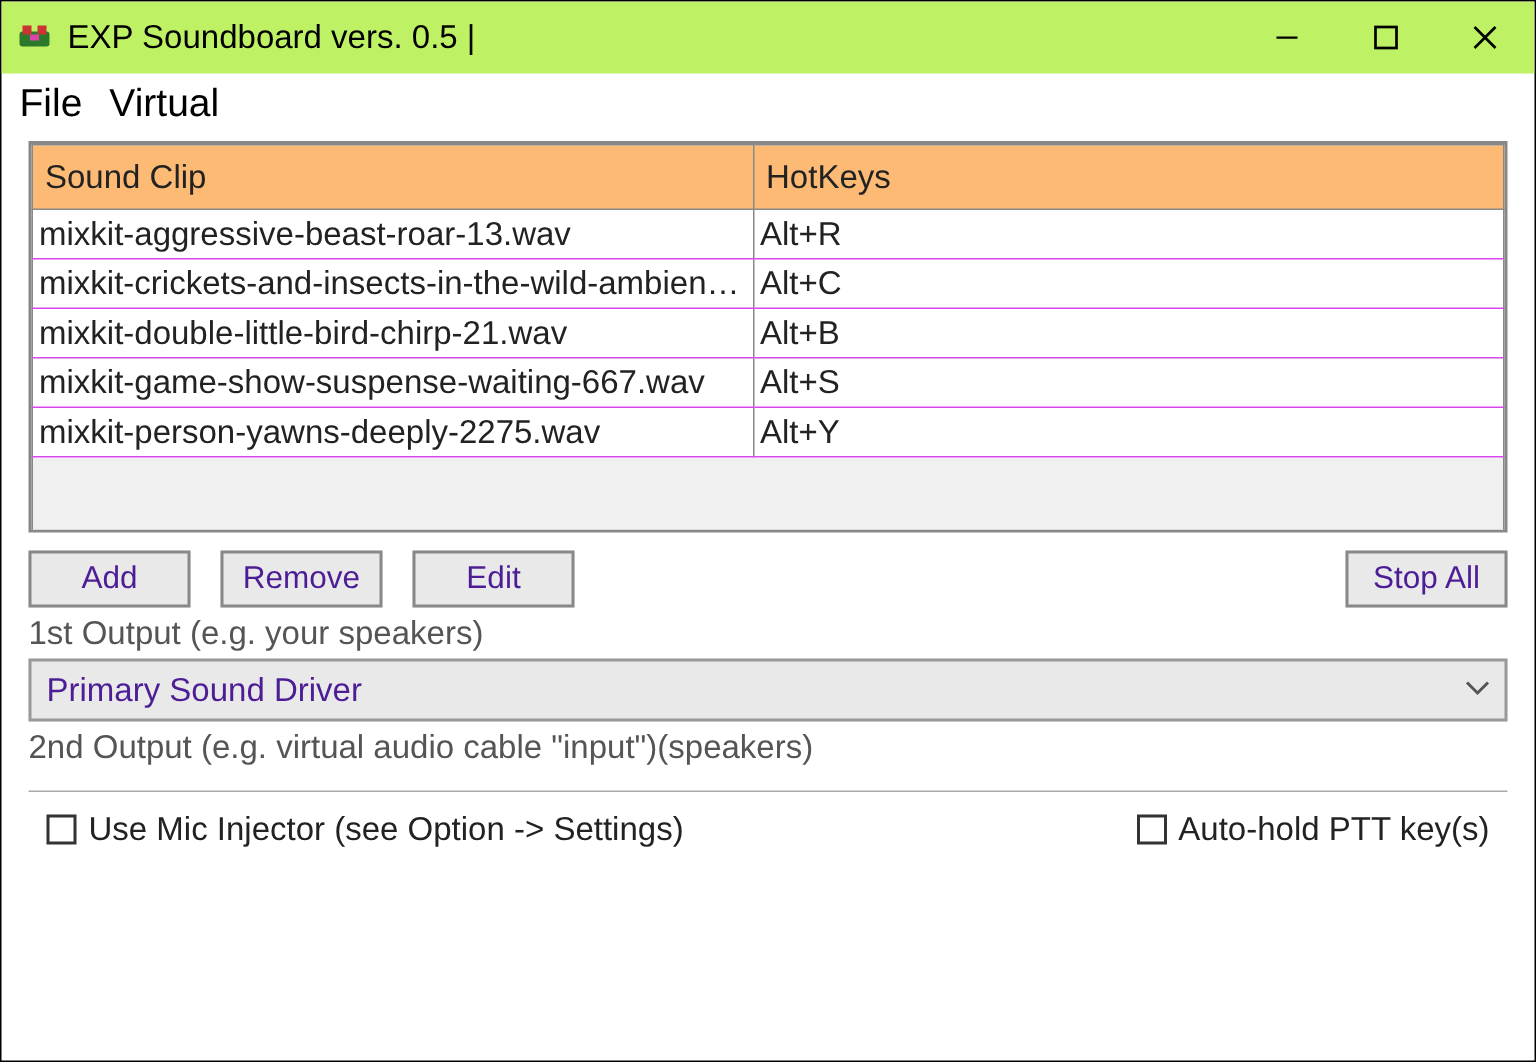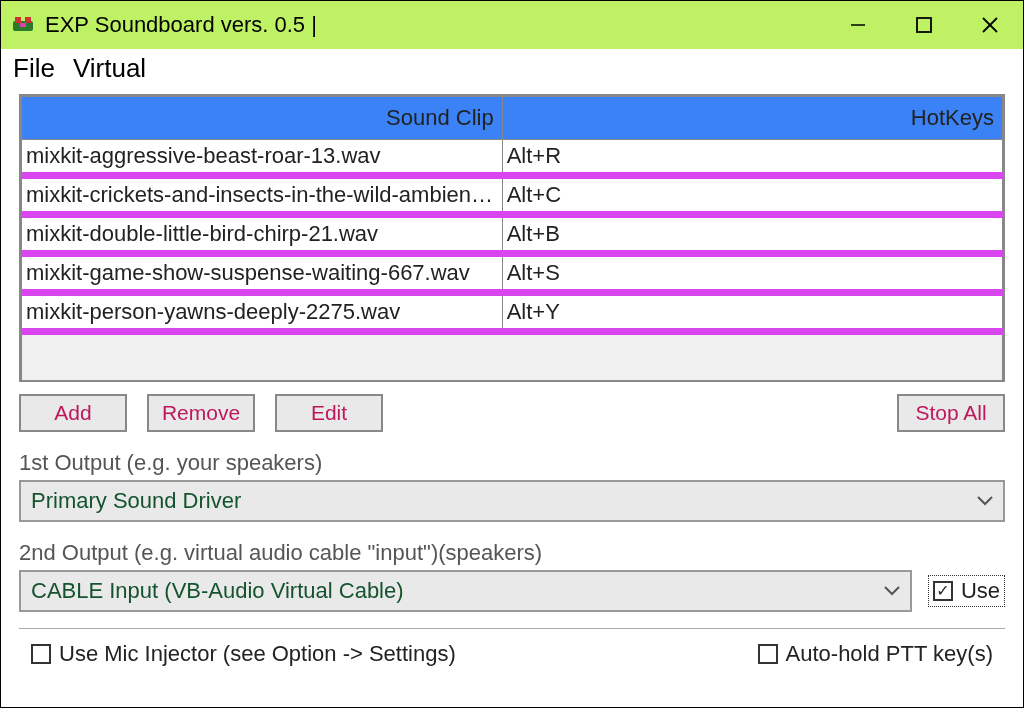--- a/index.html
+++ b/index.html
@@ -54,35 +54,35 @@
   .table-wrap {
     border: 2px solid #888;
     background: #fff;
   }
   table {
     width: 100%;
     border-collapse: collapse;
     table-layout: fixed;
   }
   th {
-    text-align: right;
+    text-align: left;
     font-weight: normal;
     font-size: 22px;
     padding: 8px 8px;
     border: 1px solid #888;
-    background: #3b82f6;
+    background: #fdba74;
     color: #222;
   }
   th:first-child { width: 49%; }
   td {
     font-size: 22px;
     padding: 3px 4px;
     border-left: 1px solid #888;
     border-right: 1px solid #888;
-    border-bottom: 7px solid #d946ef;
+    border-bottom: 1px solid #d946ef;
     color: #222;
     white-space: nowrap;
     overflow: hidden;
     text-overflow: ellipsis;
   }
   .filler-row td {
     height: 48px;
     background: #f0f0f0;
     border-bottom: none;
   }
@@ -93,39 +93,39 @@
     align-items: center;
   }
   .btn-row .spacer { flex: 1; }
   button.std {
     font-family: inherit;
     font-size: 21px;
     padding: 5px 0;
     width: 108px;
     background: #e9e9e9;
     border: 2px solid #888;
-    color: #be185d;
+    color: #4c1d95;
     cursor: default;
   }
   .section-label {
     font-size: 22px;
     color: #555;
-    margin-top: 18px;
+    margin-top: 4px;
     margin-bottom: 4px;
   }
   .dropdown {
     display: flex;
     align-items: center;
     justify-content: space-between;
     border: 2px solid #999;
     background: #e9e9e9;
     height: 42px;
     padding: 0 10px;
     font-size: 22px;
-    color: #14532d;
+    color: #4c1d95;
   }
   .dropdown .chev {
     color: #555;
     font-size: 16px;
   }
   .row-flex {
     display: flex;
     align-items: center;
     gap: 16px;
   }
@@ -250,34 +250,20 @@
   <div class="dropdown">
     <span>Primary Sound Driver</span>
     <span class="chev">
       <svg width="16" height="10">
           <polyline points="1,1 8,8 15,1" fill="none" stroke="#555" stroke-width="2"></polyline>
         </svg>
     </span>
   </div>
 
   <div class="section-label">2nd Output (e.g. virtual audio cable "input")(speakers)</div>
-  <div class="row-flex">
-    <div class="dropdown">
-      <span>CABLE Input (VB-Audio Virtual Cable)</span>
-      <span class="chev">
-        <svg width="16" height="10">
-            <polyline points="1,1 8,8 15,1" fill="none" stroke="#555" stroke-width="2"></polyline>
-          </svg>
-      </span>
-    </div>
-    <label class="checkbox-wrap dotted">
-      <span class="cb">✓</span>
-      <span>Use</span>
-    </label>
-  </div>
 
   <hr class="divider">
 
   <div class="bottom-row">
     <label class="checkbox-wrap">
       <span class="cb"></span>
       <span>Use Mic Injector (see Option -&gt; Settings)</span>
     </label>
     <label class="checkbox-wrap">
       <span class="cb"></span>

